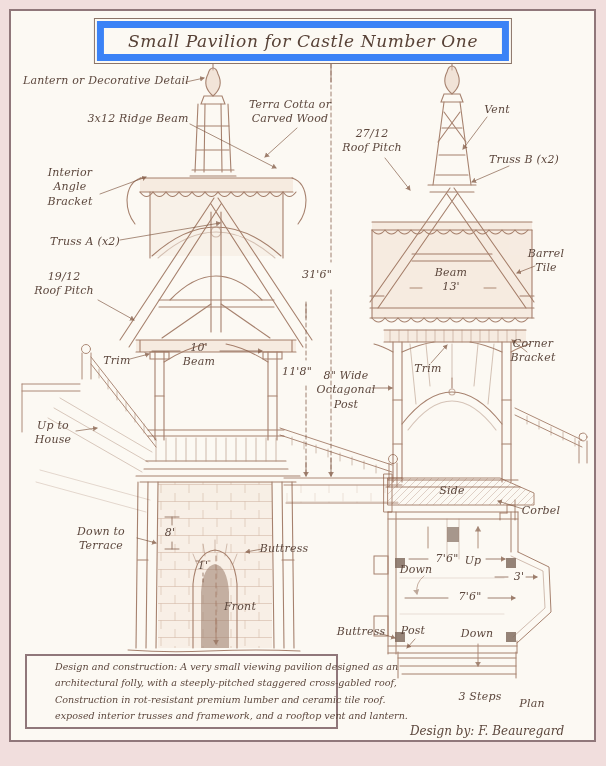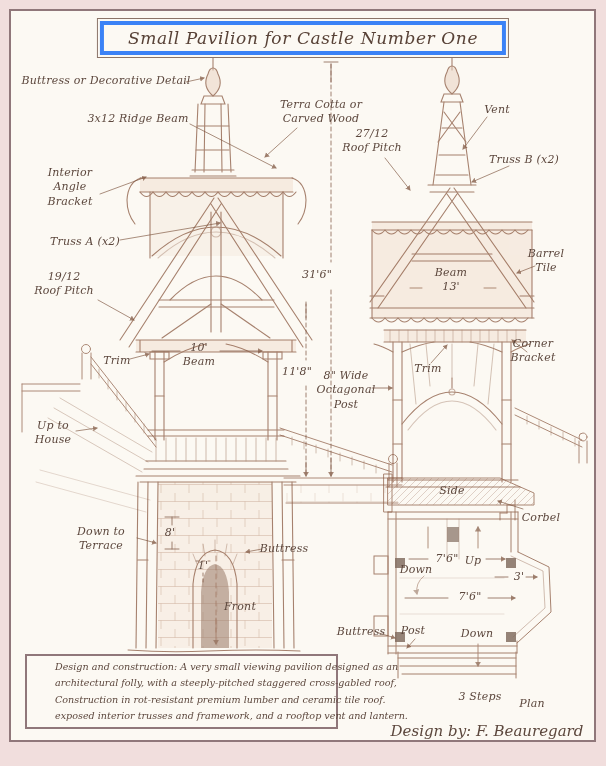--- a/index.html
+++ b/index.html
@@ -10,21 +10,21 @@
   }
   .frame{
     position:absolute;left:9px;top:9px;width:587px;height:733px;
     background:var(--paper,#fcf9f3);
     border:2px solid var(--frame,#90777a);
     box-sizing:border-box;
   }
   .sketch{position:absolute;left:0;top:0;}
   .title-box{
     position:absolute;left:50%;top:21px;transform:translateX(-50%);
-    border:4px solid #3b82f6;background:var(--paper,#fcf9f3);
+    border:7px solid #3b82f6;background:var(--paper,#fcf9f3);
     box-shadow:0 0 0 2px var(--paper,#fcf9f3),0 0 0 3px #8b7468;
     padding:3px 24px;white-space:nowrap;z-index:6;
   }
   .title-box span{
     font-size:17px;letter-spacing:.6px;color:var(--title,#584237);
     font-style:italic;
   }
   .ann{
     position:absolute;transform:translate(-50%,-50%);
     font-size:11px;font-style:italic;line-height:1.3;
@@ -36,21 +36,21 @@
     border:2px solid var(--frame,#90777a);background:var(--paper,#fcf9f3);
     box-sizing:border-box;display:flex;flex-direction:column;
     justify-content:center;z-index:6;padding-left:28px;
   }
   .note-line{
     font-size:9.6px;font-style:italic;color:var(--label,#5c473d);
     text-align:center;line-height:16.5px;white-space:nowrap;
   }
   .credit{
     position:absolute;left:487px;top:731px;transform:translate(-50%,-50%);
-    font-size:15px;font-style:italic;color:var(--label,#5c473d);
+    font-size:12px;font-style:italic;color:var(--label,#5c473d);
     white-space:nowrap;z-index:6;
   }
 </style>
 </head>
 <body>
 
 <div class="page" style="--margin: #f1dedd; --frame: #90777a; --paper: #fcf9f3; --ink: #8a5a42; --label: #5c473d; --title: #584237;">
   <div class="frame"></div>
 
   <svg class="sketch" width="606" height="766" viewBox="0 0 606 766">
@@ -252,29 +252,29 @@
       <path d="M379,633 L395,638" marker-end="url(#arr)"></path>
       <path d="M415,639 L407,648" marker-end="url(#arr)"></path>
     </g>
   </svg>
 
   <div class="title-box">
     <span>Small Pavilion for Castle Number One</span>
   </div>
 
   <div id="annotations">
-      <div class="ann" style="left: 106px; top: 81px;">Buttress or Decorative Detail</div>
+      <div class="ann" style="left: 106px; top: 81px;">Lantern or Decorative Detail</div>
       <div class="ann" style="left: 138px; top: 119px;">3x12 Ridge Beam</div>
       <div class="ann" style="left: 70px; top: 187px;">Interior
 Angle
 Bracket</div>
       <div class="ann" style="left: 85px; top: 242px;">Truss A (x2)</div>
       <div class="ann" style="left: 64px; top: 284px;">19/12
 Roof Pitch</div>
-      <div class="ann" style="left: 290px; top: 112px; margin-left: 31px;">Terra Cotta or
+      <div class="ann" style="left: 290px; top: 112px;">Terra Cotta or
 Carved Wood</div>
       <div class="ann" style="left: 372px; top: 141px;">27/12
 Roof Pitch</div>
       <div class="ann" style="left: 497px; top: 110px;">Vent</div>
       <div class="ann" style="left: 524px; top: 160px;">Truss B (x2)</div>
       <div class="ann" style="left: 546px; top: 261px;">Barrel
 Tile</div>
       <div class="ann" style="left: 451px; top: 280px;">Beam
 13'</div>
       <div class="ann" style="left: 533px; top: 351px;">Corner
@@ -290,21 +290,21 @@
 Post</div>
       <div class="ann" style="left: 53px; top: 433px;">Up to
 House</div>
       <div class="ann" style="left: 101px; top: 539px;">Down to
 Terrace</div>
       <div class="ann" style="left: 170px; top: 533px;">8'</div>
       <div class="ann" style="left: 284px; top: 549px;">Buttress</div>
       <div class="ann" style="left: 203px; top: 566px;">1'</div>
       <div class="ann" style="left: 240px; top: 607px;">Front</div>
       <div class="ann" style="left: 452px; top: 491px;">Side</div>
-      <div class="ann" style="left: 541px; top: 511px; margin-top: 7px;">Corbel</div>
+      <div class="ann" style="left: 541px; top: 511px;">Corbel</div>
       <div class="ann" style="left: 416px; top: 570px;">Down</div>
       <div class="ann" style="left: 447px; top: 559px;">7'6"</div>
       <div class="ann" style="left: 473px; top: 561px;">Up</div>
       <div class="ann" style="left: 519px; top: 577px;">3'</div>
       <div class="ann" style="left: 470px; top: 597px;">7'6"</div>
       <div class="ann" style="left: 361px; top: 632px;">Buttress</div>
       <div class="ann" style="left: 413px; top: 631px;">Post</div>
       <div class="ann" style="left: 477px; top: 634px;">Down</div>
       <div class="ann" style="left: 532px; top: 704px;">Plan</div>
       <div class="ann" style="left: 456px; top: 697px; margin-left: 24px;">3 Steps</div>

